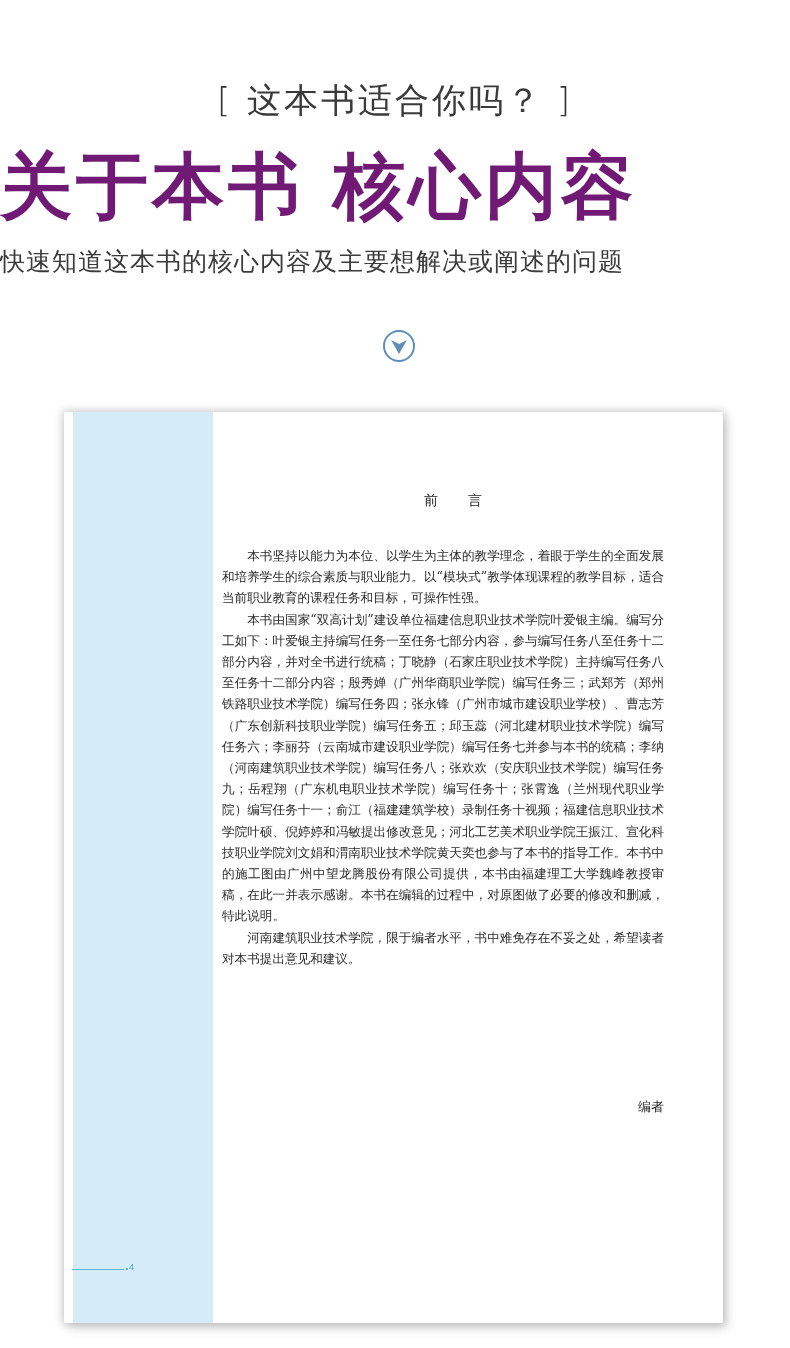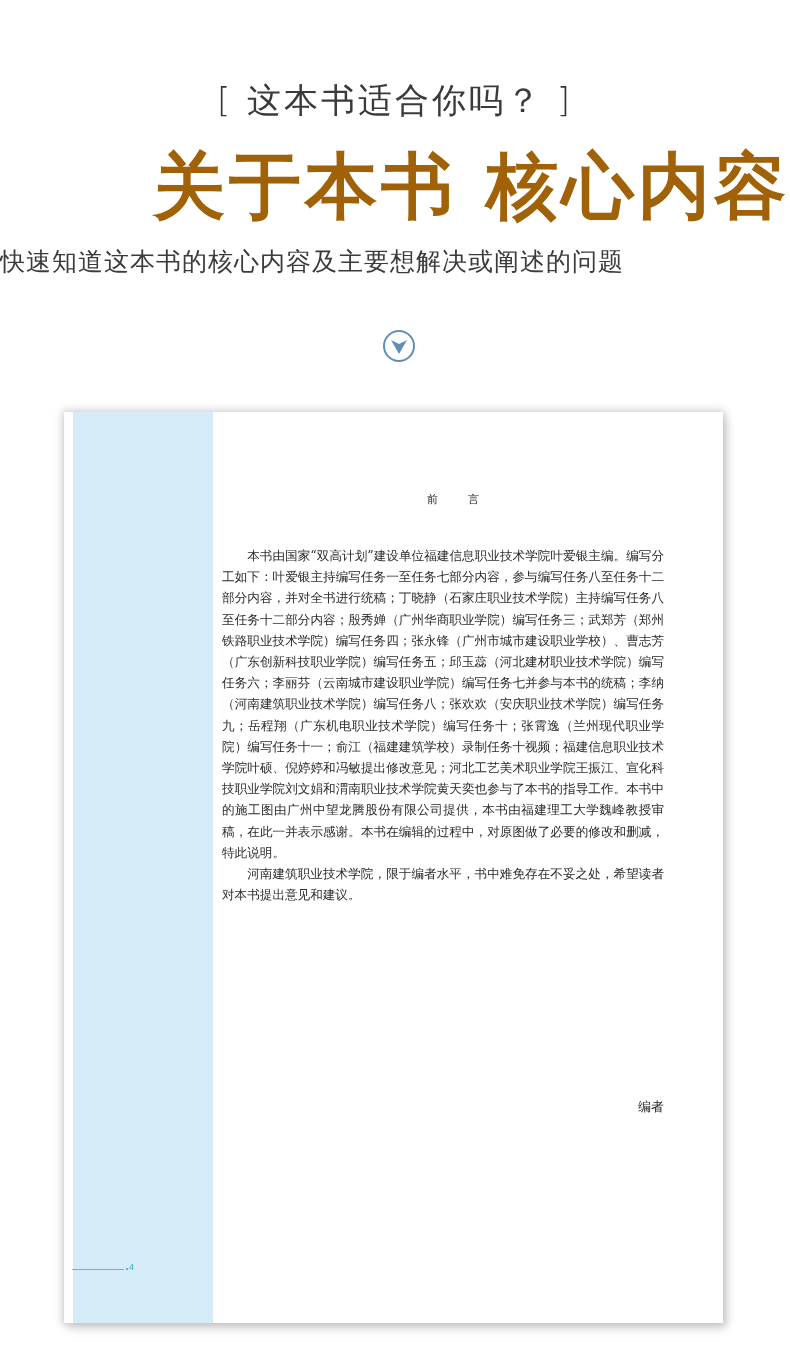--- a/index.html
+++ b/index.html
@@ -6,22 +6,22 @@
   body {
     width:790px; height:1348px; background:#ffffff; position:relative; overflow:hidden;
     font-family:"DejaVu Sans", sans-serif;
   }
   .kicker {
     position:absolute; left:0; width:790px; top:78px; text-align:center;
     font-family:"DejaVu Sans", sans-serif; font-size:34px; color:#3a3a3a; letter-spacing:3px;
   }
   .kicker .br { font-weight:300; color:#333; }
   .title {
-    position:absolute; left:0; width:790px; top:140px; text-align:right;
-    font-family:"DejaVu Serif", serif; font-weight:bold; font-size:72px; color:#a16207;
+    position:absolute; left:0; width:790px; top:140px; text-align:left;
+    font-family:"DejaVu Serif", serif; font-weight:bold; font-size:72px; color:#701a75;
     letter-spacing:4px; line-height:92px;
   }
   .subtitle {
     position:absolute; left:0; width:790px; top:245px; text-align:left;
     font-size:25px; color:#3b3b3b; letter-spacing:1px;
   }
   .down-btn {
     position:absolute; left:383px; top:330px; width:32px; height:32px;
     border:2px solid #5f8fb9; border-radius:50%; box-sizing:border-box;
   }
@@ -29,21 +29,21 @@
   .page {
     position:absolute; left:64px; top:412px; width:659px; height:911px; background:#fff;
     box-shadow: 0 0 8px 2px rgba(0,0,0,0.18), 4px 6px 10px rgba(0,0,0,0.12);
   }
   .strip { position:absolute; left:9px; top:0; width:140px; height:911px; background:#d6ebf8; }
   .pageno-line { position:absolute; left:8px; top:857px; width:52px; height:1px; background:#5bb7d6; }
   .pageno-dot { position:absolute; left:62px; top:856px; width:2px; height:2px; background:#5bb7d6; }
   .pageno { position:absolute; left:65px; top:850px; font-size:9px; color:#3aa9cf; font-family:"Liberation Sans", sans-serif; }
   .doc-title {
     position:absolute; left:149px; width:510px; top:80px; text-align:center;
-    font-family:"DejaVu Serif", serif; font-size:11px; color:#222; word-spacing:0;
+    font-family:"DejaVu Serif", serif; font-size:14px; color:#222; word-spacing:0;
   }
   .doc-title span { letter-spacing:30px; }
   .doc-body {
     position:absolute; left:158px; top:133px; width:442px;
     font-family:"DejaVu Serif", serif; font-size:12.6px; color:#2a2a2a; line-height:21.2px;
     text-align:justify;
   }
   .doc-body p { margin:0; text-indent:2em; }
   .sign { position:absolute; left:574px; top:686px; font-family:"DejaVu Serif", serif; font-size:13px; color:#2a2a2a; }
 </style>
@@ -68,18 +68,19 @@
 
 <div class="page">
   <div class="strip"></div>
   <div class="pageno-line"></div>
   <div class="pageno-dot"></div>
   <div class="pageno">4</div>
 
   <div class="doc-title"><span>前言</span></div>
 
   <div class="doc-body">
+    <p>本书坚持以能力为本位、以学生为主体的教学理念，着眼于学生的全面发展和培养学生的综合素质与职业能力。以“模块式”教学体现课程的教学目标，适合当前职业教育的课程任务和目标，可操作性强。</p>
     <p>本书由国家“双高计划”建设单位福建信息职业技术学院叶爱银主编。编写分工如下：叶爱银主持编写任务一至任务七部分内容，参与编写任务八至任务十二部分内容，并对全书进行统稿；丁晓静（石家庄职业技术学院）主持编写任务八至任务十二部分内容；殷秀婵（广州华商职业学院）编写任务三；武郑芳（郑州铁路职业技术学院）编写任务四；张永锋（广州市城市建设职业学校）、曹志芳（广东创新科技职业学院）编写任务五；邱玉蕊（河北建材职业技术学院）编写任务六；李丽芬（云南城市建设职业学院）编写任务七并参与本书的统稿；李纳（河南建筑职业技术学院）编写任务八；张欢欢（安庆职业技术学院）编写任务九；岳程翔（广东机电职业技术学院）编写任务十；张霄逸（兰州现代职业学院）编写任务十一；俞江（福建建筑学校）录制任务十视频；福建信息职业技术学院叶硕、倪婷婷和冯敏提出修改意见；河北工艺美术职业学院王振江、宣化科技职业学院刘文娟和渭南职业技术学院黄天奕也参与了本书的指导工作。本书中的施工图由广州中望龙腾股份有限公司提供，本书由福建理工大学魏峰教授审稿，在此一并表示感谢。本书在编辑的过程中，对原图做了必要的修改和删减，特此说明。</p>
     <p>河南建筑职业技术学院，限于编者水平，书中难免存在不妥之处，希望读者对本书提出意见和建议。</p>
   </div>
 
   <div class="sign">编者</div>
 </div>
 
 </body></html>

